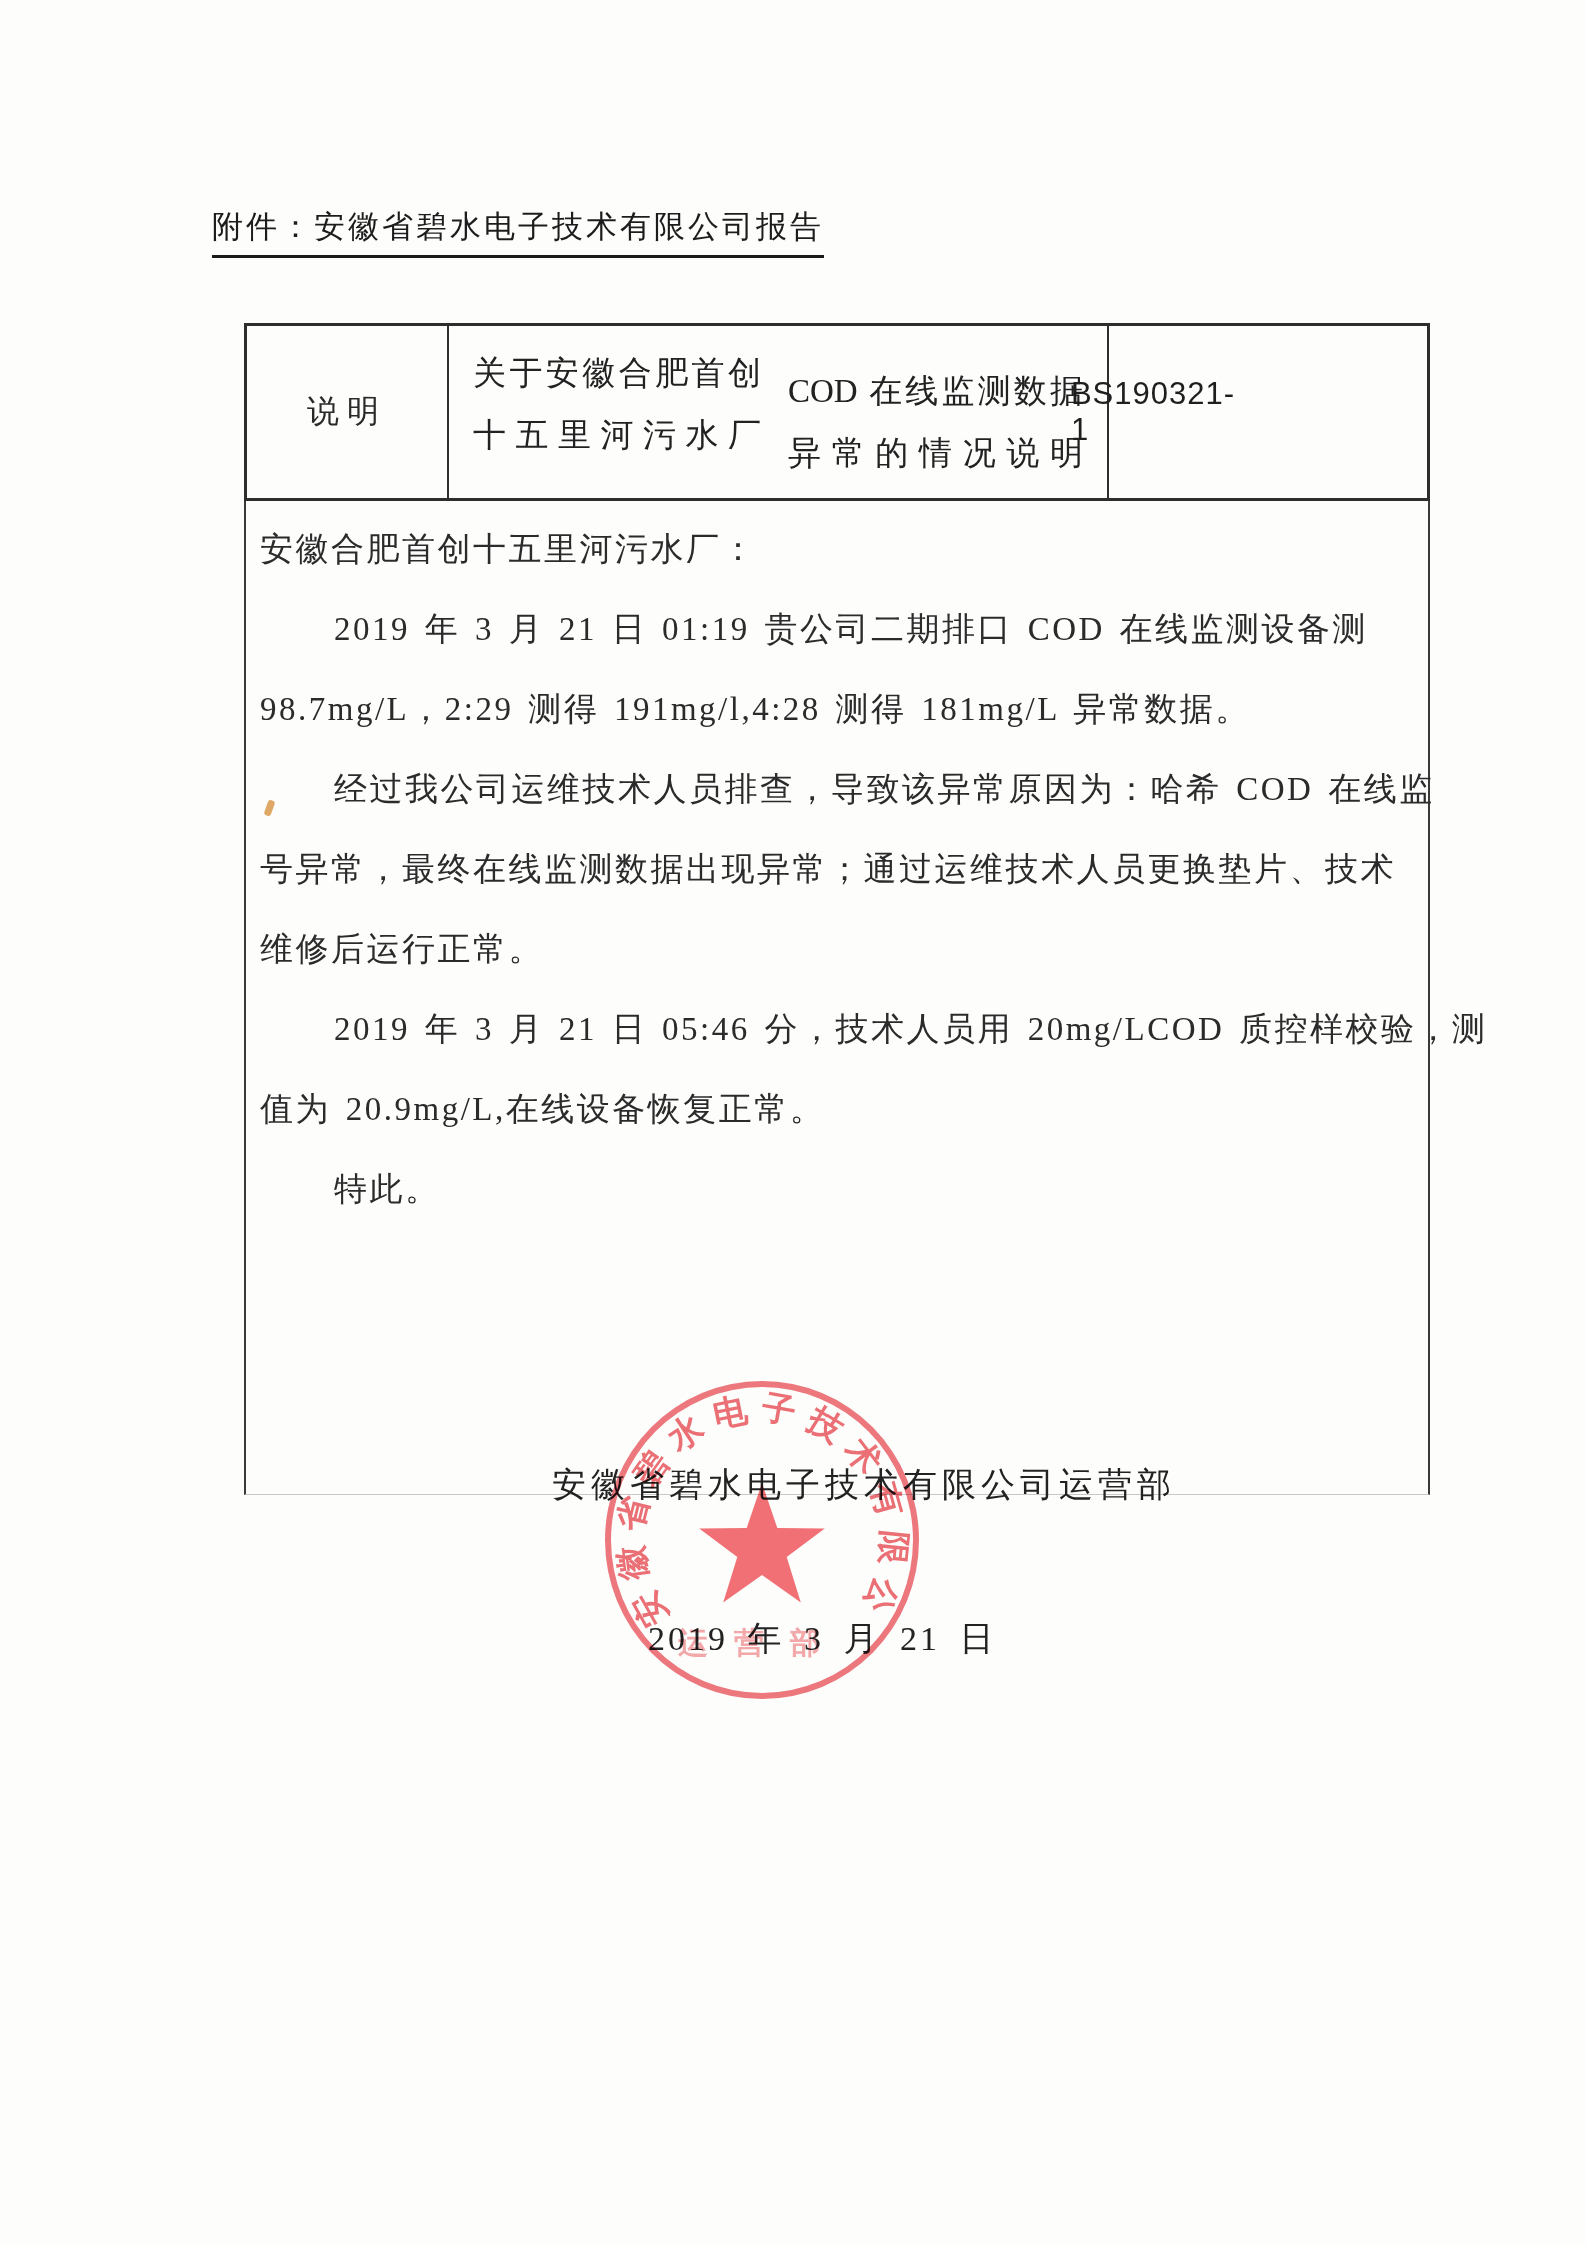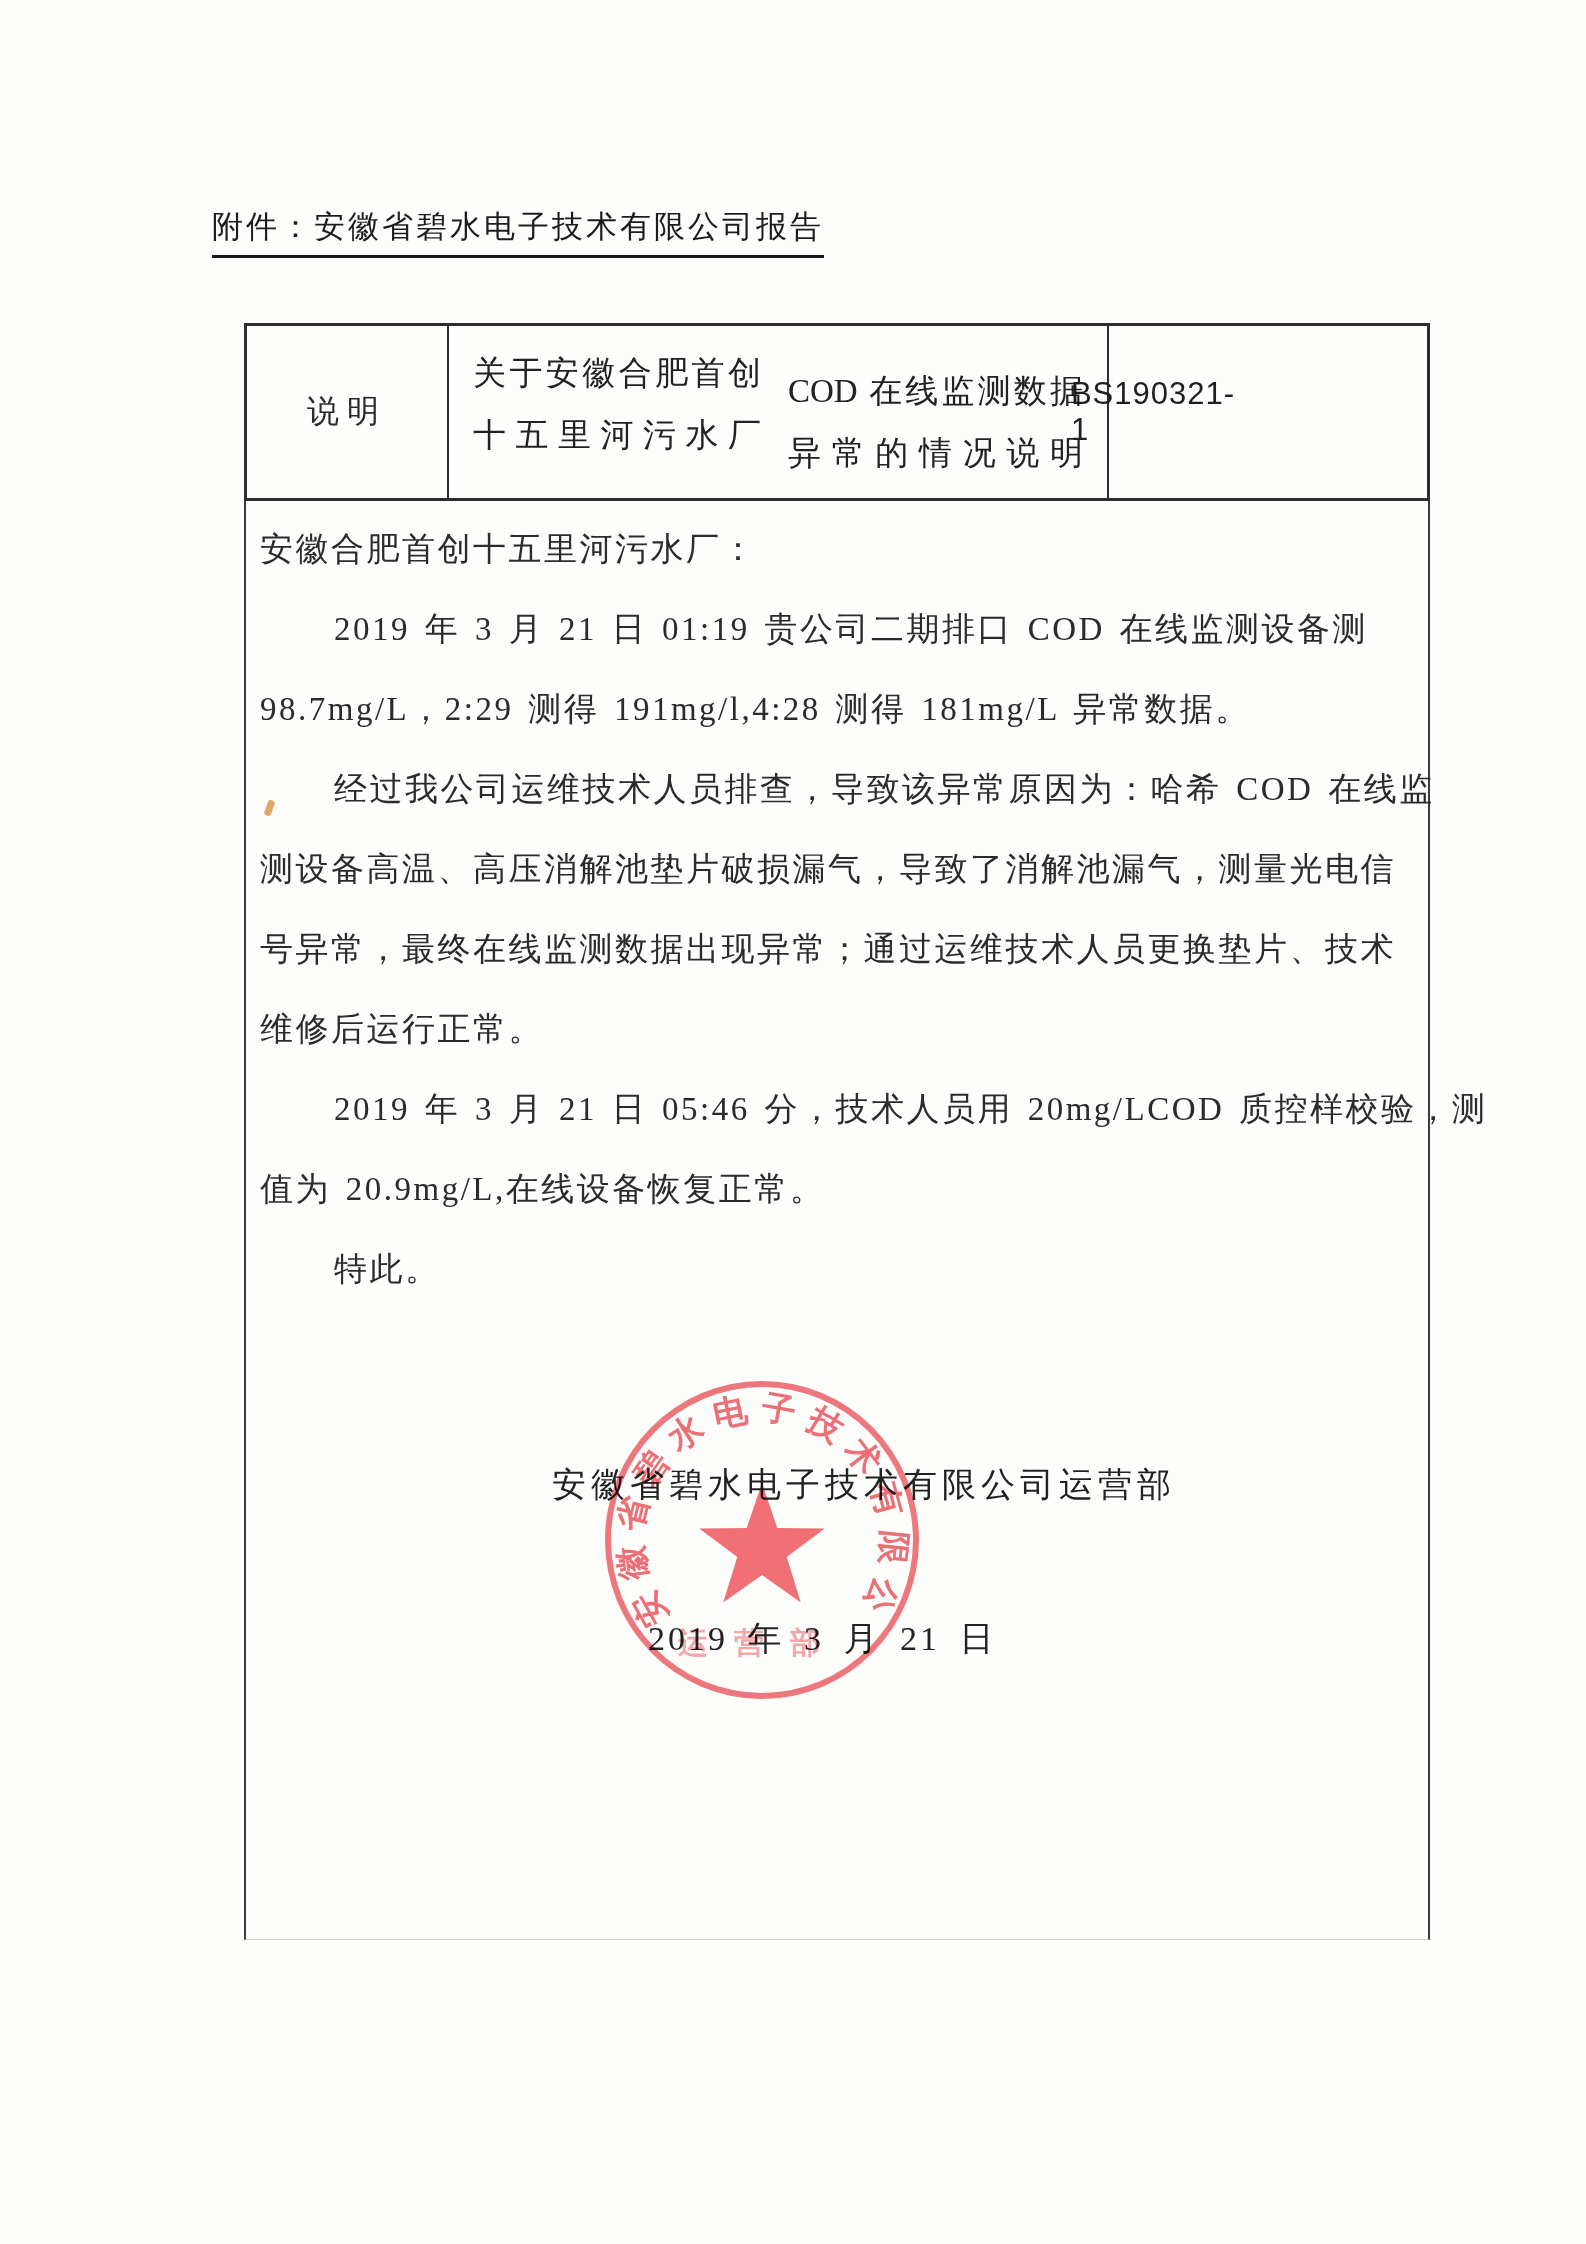--- a/index.html
+++ b/index.html
@@ -82,21 +82,21 @@
   .number-value-cell {
     font-family: "Liberation Sans", "DejaVu Sans", sans-serif;
     font-size: 31px;
     letter-spacing: 1px;
     color: #1f1f1f;
   }
 
   .tbody {
     position: relative;
     box-sizing: border-box;
-    height: 1439px;
+    height: 994px;
     border-left: 2px solid #3a3a3a;
     border-right: 2px solid #3a3a3a;
     border-bottom: 1px solid #c8c8c6;
     padding: 8px 12px 0 14px;
   }
   .body-line {
     height: 80px;
     line-height: 80px;
     font-size: 33px;
     letter-spacing: 2.5px;
@@ -181,21 +181,20 @@
         <div class="subject-line">COD 在线监测数据异常的情况说明</div>
       </div>
       <div class="cell number-value-cell">BS190321-1</div>
     </div>
 
     <div class="tbody">
       <div class="body-line">安徽合肥首创十五里河污水厂：</div>
       <div class="body-line indent">2019 年 3 月 21 日 01:19 贵公司二期排口 COD 在线监测设备测</div>
       <div class="body-line">98.7mg/L，2:29 测得 191mg/l,4:28 测得 181mg/L 异常数据。</div>
       <div class="body-line indent">经过我公司运维技术人员排查，导致该异常原因为：哈希 COD 在线监</div>
-      <div class="body-line">测设备高温、高压消解池垫片破损漏气，导致了消解池漏气，测量光电信</div>
       <div class="body-line">号异常，最终在线监测数据出现异常；通过运维技术人员更换垫片、技术</div>
       <div class="body-line">维修后运行正常。</div>
       <div class="body-line indent">2019 年 3 月 21 日 05:46 分，技术人员用 20mg/LCOD 质控样校验，测</div>
       <div class="body-line">值为 20.9mg/L,在线设备恢复正常。</div>
       <div class="body-line indent">特此。</div>
     </div>
 
   </div>
 
   <div class="signature-line">安徽省碧水电子技术有限公司运营部</div>

